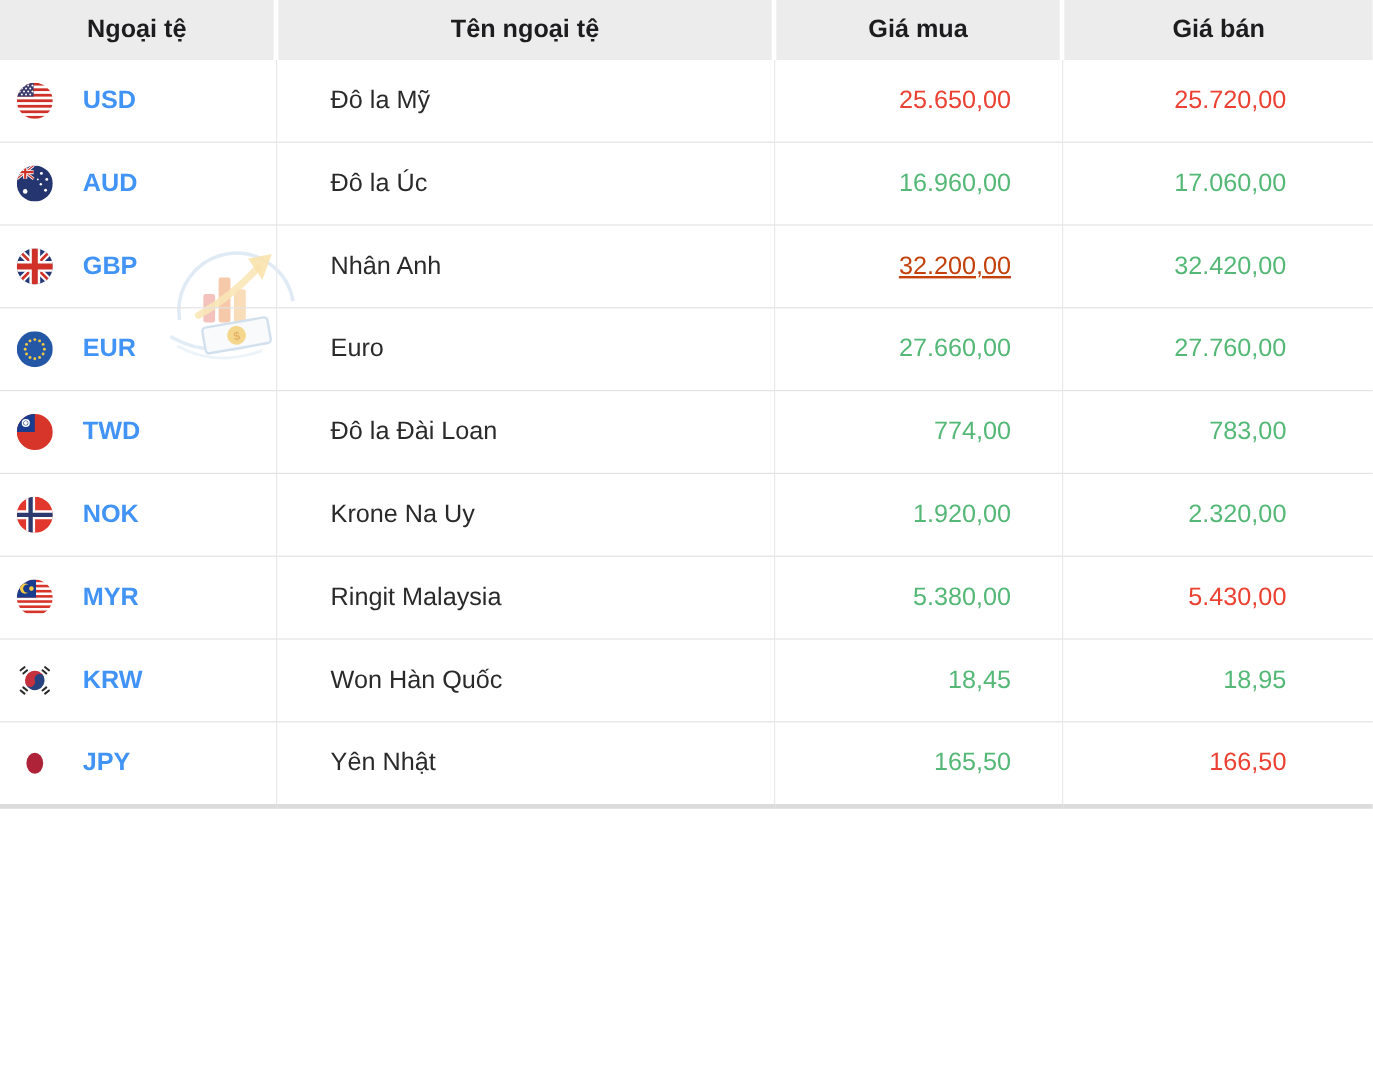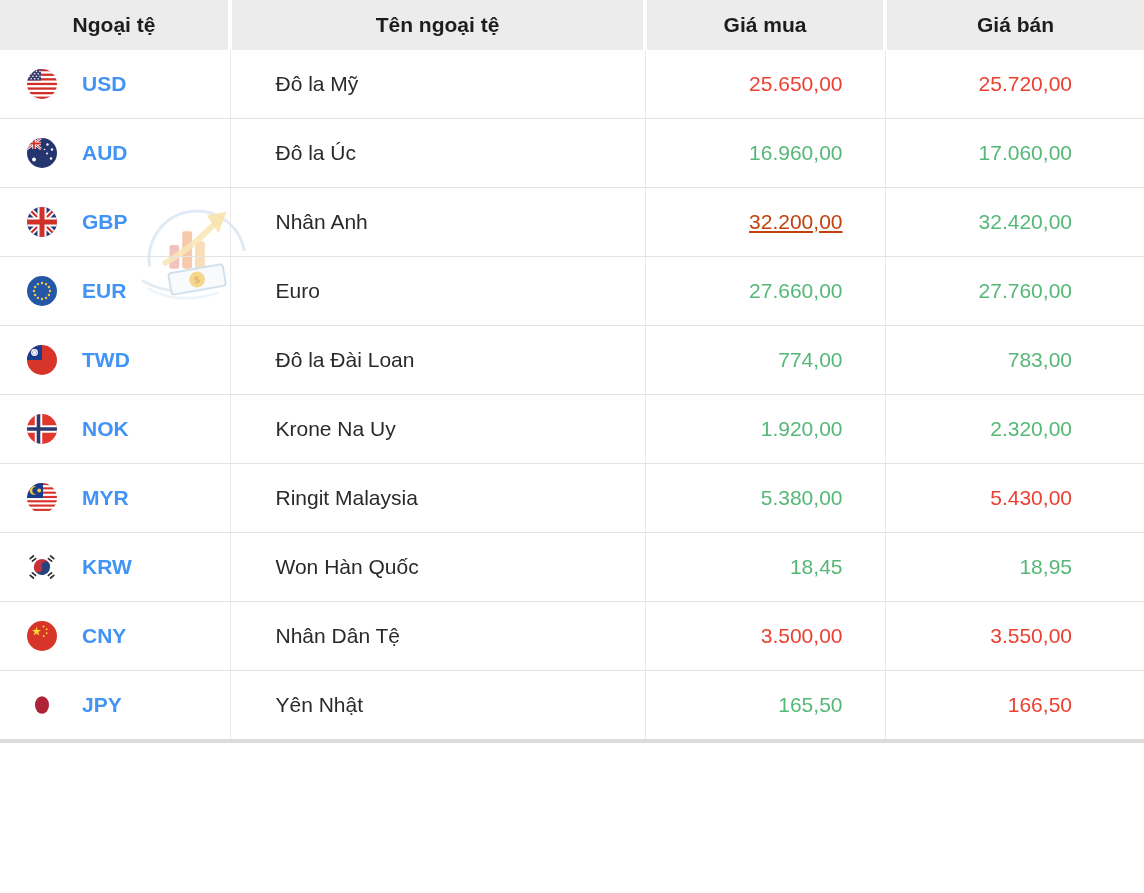--- a/index.html
+++ b/index.html
@@ -29,21 +29,21 @@
     border-right:4px solid #ffffff;
   }
   thead th:last-child{border-right:none;}
   tbody td{
     height:68px;padding:0;background:transparent;
     border-bottom:1px solid #e3e3e3;border-right:1px solid #e9e9e9;
     font-size:21px;color:#212121;vertical-align:middle;
   }
   tbody td:last-child{border-right:none;margin-top:19px;}
   tbody tr:last-child td{border-bottom:4px solid #dcdcdc;}
-  .code-cell{padding-left:27px;}
+  .code-cell{padding-left:14px;}
   .code-wrap{display:flex;align-items:center;}
   .flag{width:30px;height:30px;display:inline-flex;flex:0 0 30px;}
   .flag svg{width:30px;height:30px;display:block;}
   .code{font-weight:bold;font-size:21px;text-decoration:none;margin-left:25px;cursor:pointer;}
   .name-cell{padding-left:45px;color:#2a2a2a;}
   .value-cell{text-align:right;font-size:21px;}
   .buy{padding-right:42px;}
   .sell{padding-right:72px;}
 </style>
 </head>
@@ -339,42 +339,20 @@
               </svg>
             </span>
         <a class="code" style="color: rgb(65, 147, 245);">KRW</a>
       </span>
     </td>
     <td class="name-cell">Won Hàn Quốc</td>
     <td class="value-cell buy" style="color: rgb(85, 184, 119);">18,45</td>
     <td class="value-cell sell" style="color: rgb(85, 184, 119); border-radius: 24px;">18,95</td>
   </tr>
 
-  <tr>
-    <td class="code-cell">
-      <span class="code-wrap">
-        <span class="flag">
-              <svg viewBox="0 0 30 30">
-                <circle cx="15" cy="15" r="15" fill="#d7342a"></circle>
-                <path d="M9.5 5.7 L10.62 8.96 L14.06 9.02 L11.31 11.09 L12.32 14.38 L9.5 12.4 L6.68 14.38 L7.69 11.09 L4.94 9.02 L8.38 8.96 Z" fill="#f8d931"></path>
-                <g fill="#f8d931">
-                  <circle cx="16.6" cy="5.4" r="1"></circle>
-                  <circle cx="19.6" cy="8.2" r="1"></circle>
-                  <circle cx="19.6" cy="12.2" r="1"></circle>
-                  <circle cx="16.6" cy="15" r="1"></circle>
-                </g>
-              </svg>
-            </span>
-        <a class="code" style="color: rgb(65, 147, 245);">CNY</a>
-      </span>
-    </td>
-    <td class="name-cell">Nhân Dân Tệ</td>
-    <td class="value-cell buy" style="color: rgb(235, 65, 50);">3.500,00</td>
-    <td class="value-cell sell" style="color: rgb(235, 65, 50);">3.550,00</td>
-  </tr>
 
   <tr>
     <td class="code-cell">
       <span class="code-wrap">
         <span class="flag">
               <svg viewBox="0 0 30 30">
                 <circle cx="15" cy="15" r="15" fill="#fff"></circle>
                 <ellipse cx="15" cy="15" rx="7" ry="8.8" fill="#ae2337"></ellipse>
               </svg>
             </span>

